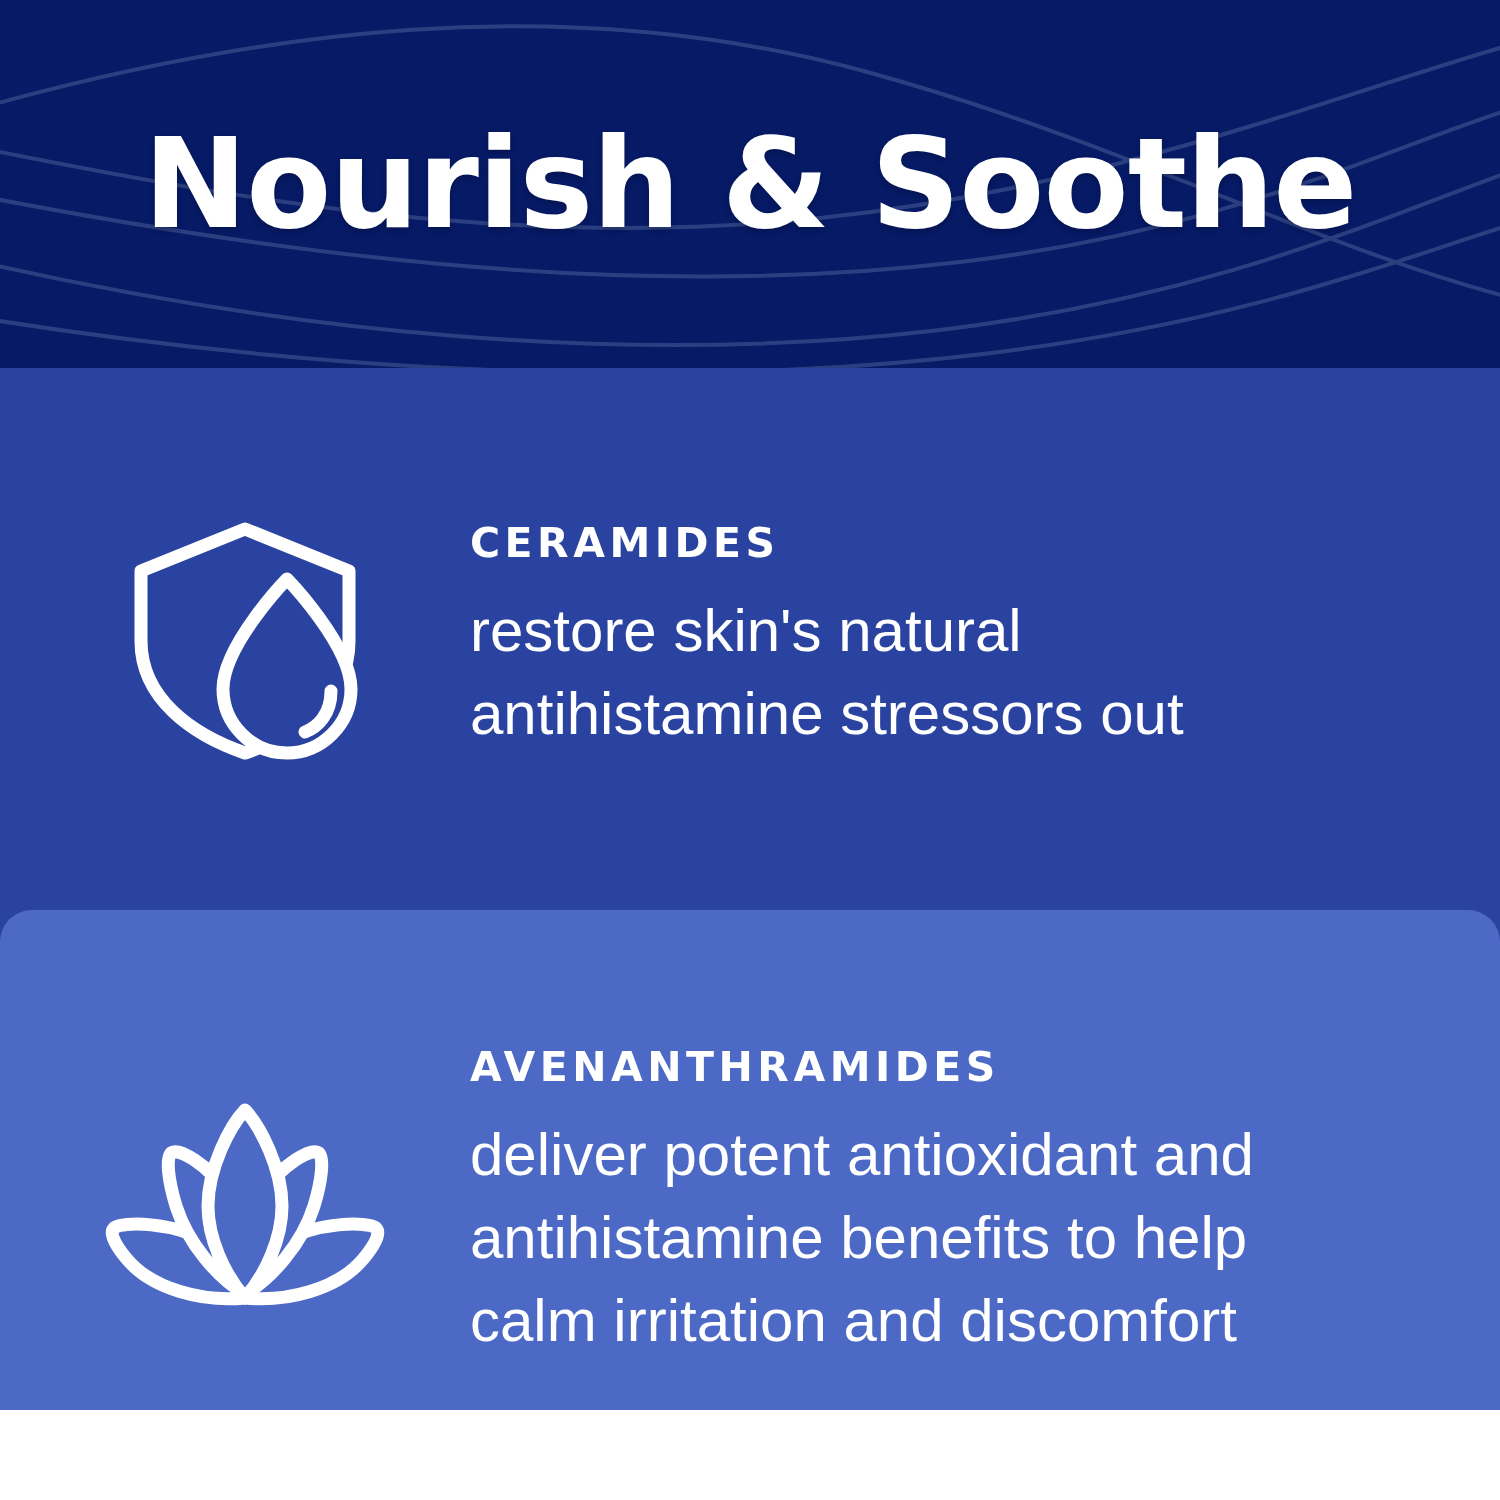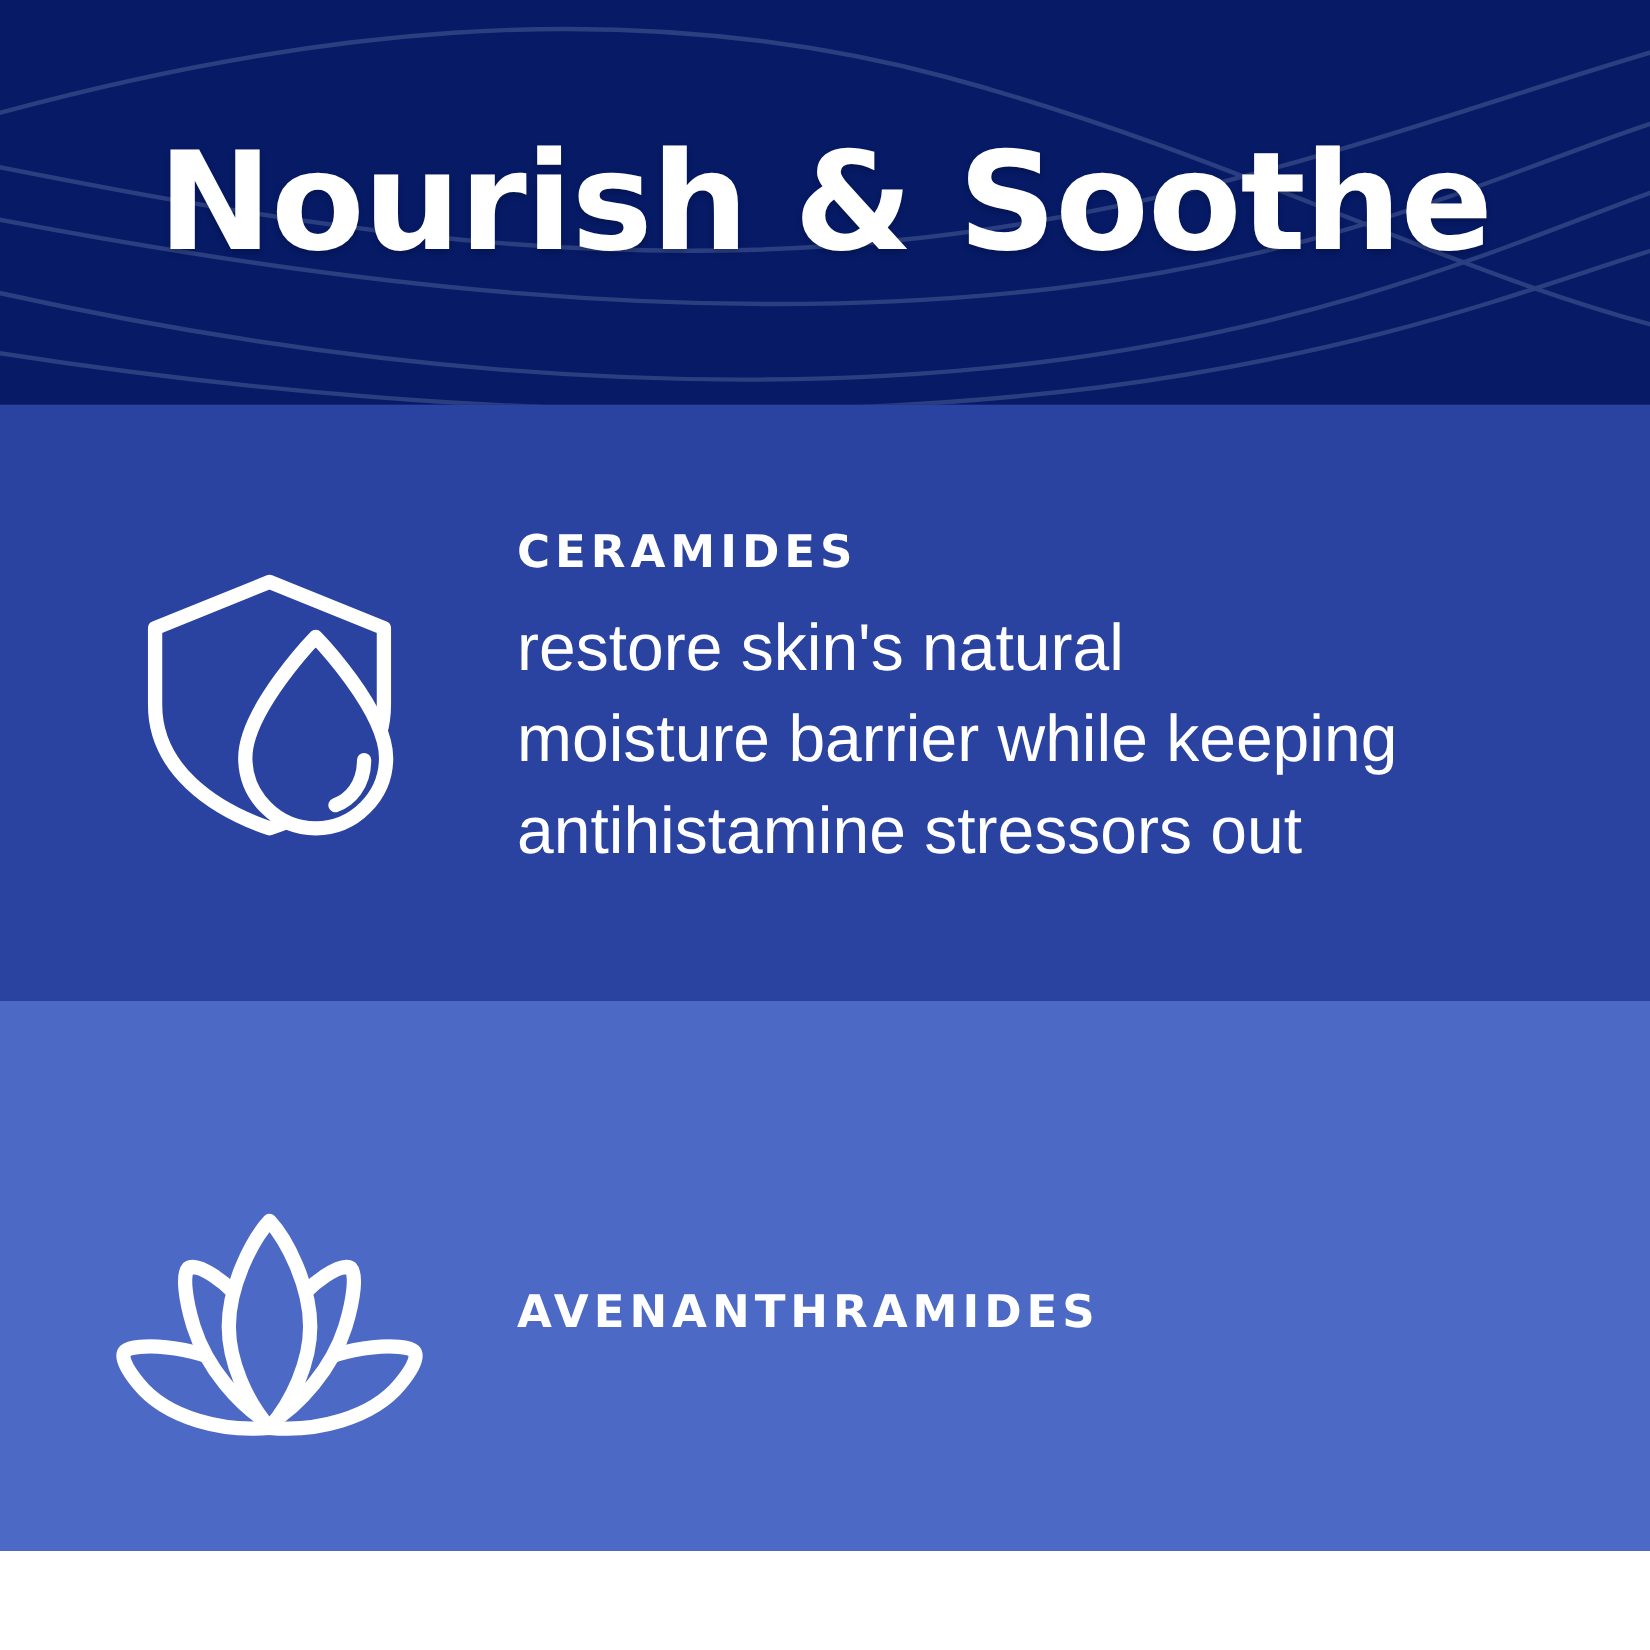--- a/index.html
+++ b/index.html
@@ -63,20 +63,21 @@
     align-items: center;
     box-sizing: border-box;
   }
   .panel-ceramides {
     height: 542px;
     background: #2a43a0;
   }
   .panel-avenanthramides {
     height: 590px;
     background: #4c69c6;
+    border-radius: 32px;
   }
 
   .panel-icon {
     width: 470px;
     min-width: 470px;
     display: flex;
     align-items: center;
     justify-content: center;
     box-sizing: border-box;
     padding-left: 20px;
@@ -158,21 +159,20 @@
           <path d="M212 178
                    C 212 201, 199 214, 186 219"></path>
         </g>
       </svg>
     </div>
 
     <div class="panel-text">
       <div class="feature-heading">CERAMIDES</div>
       <div class="feature-body">
         <span class="line">restore skin's natural</span>
-        <span class="line">moisture barrier while keeping</span>
         <span class="line">antihistamine stressors out</span>
       </div>
     </div>
   </div>
 
   <div class="panel panel-avenanthramides">
 
     <div class="panel-icon">
       <svg width="290" height="215" viewBox="0 0 290 215">
         <g fill="#4c69c6" stroke="#ffffff" stroke-width="13" stroke-linecap="round" stroke-linejoin="round">
@@ -205,16 +205,21 @@
                    C 124 176, 108 140, 108 108
                    C 108 70, 130 28, 145 12
                    C 160 28, 182 70, 182 108
                    C 182 140, 166 176, 145 200 Z"></path>
         </g>
       </svg>
     </div>
 
     <div class="panel-text">
       <div class="feature-heading">AVENANTHRAMIDES</div>
+      <div class="feature-body">
+        <span class="line">deliver potent antioxidant and</span>
+        <span class="line">antihistamine benefits to help</span>
+        <span class="line">calm irritation and discomfort</span>
+      </div>
     </div>
   </div>
 
 </div>
 
 </body></html>

